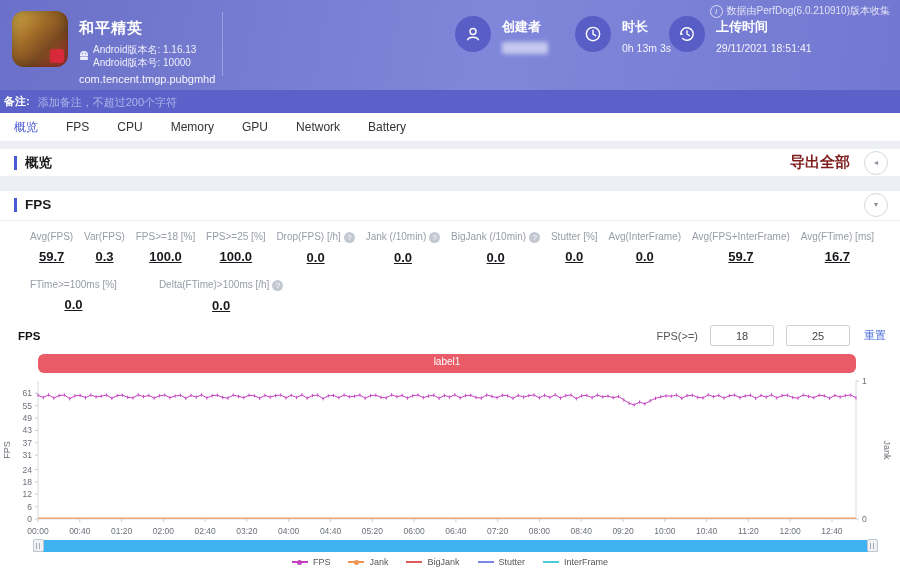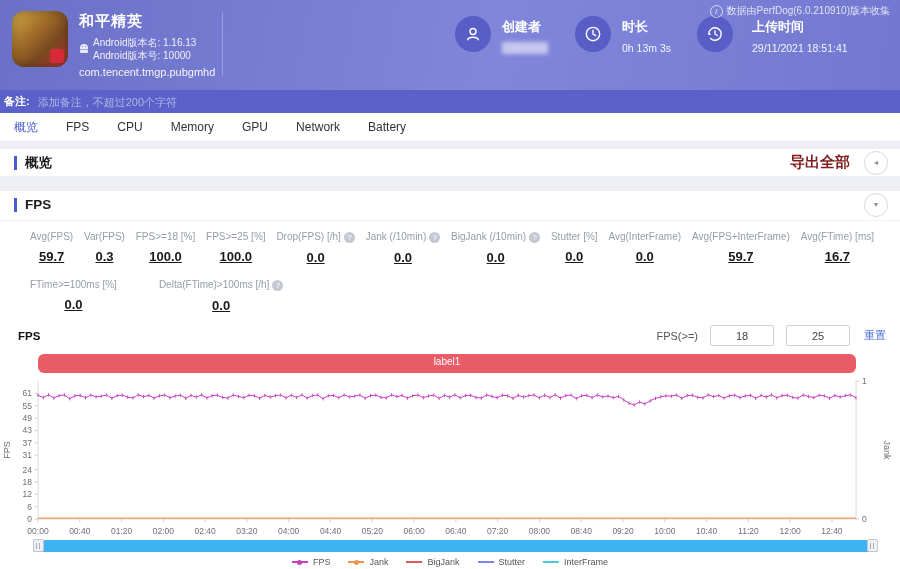--- a/index.html
+++ b/index.html
@@ -3,35 +3,35 @@
 <meta charset="utf-8">
 <style>
   html,body{margin:0;padding:0;}
   body{width:900px;height:569px;font-family:"Liberation Sans",sans-serif;background:#fff;overflow:hidden;position:relative;-webkit-font-smoothing:antialiased;}
   
   .header{position:relative;height:90px;background:linear-gradient(100deg,#6b70c8 0%,#8087da 55%,#7278d0 100%);color:#fff;}
   .app-icon{position:absolute;left:12px;top:11px;width:56px;height:56px;border-radius:12px;
     background:linear-gradient(135deg,#d8b24a 0%,#a06a28 40%,#7a4a20 65%,#b03434 100%);
     box-shadow:inset 0 0 12px rgba(0,0,0,.35);}
   .app-icon:after{content:"";position:absolute;right:4px;bottom:4px;width:14px;height:14px;background:#d8293a;border-radius:3px;}
-  .app-info{position:absolute;left:79px;top:12px;}
+  .app-info{position:absolute;left:79px;top:19px;}
   .app-title{font-size:15px;font-weight:bold;letter-spacing:1px;}
   .app-ver{margin-top:5px;font-size:10px;color:rgba(255,255,255,.88);line-height:13px;position:relative;padding-left:14px;}
   .android-icon{position:absolute;left:0;top:6px;width:10px;height:12px;opacity:.85;}
   .app-pkg{margin-top:4px;font-size:11px;color:rgba(255,255,255,.92);}
   .hd-divider{position:absolute;left:222px;top:12px;width:1px;height:64px;background:rgba(255,255,255,.28);}
   .hd-circle{width:38px;height:38px;border-radius:50%;background:#585ec5;display:flex;align-items:center;justify-content:center;flex:0 0 auto;}
   .hd-block{position:absolute;top:16px;display:flex;align-items:flex-start;}
   .hd-text{margin-left:11px;padding-top:2px;}
   .hd-label{font-size:13px;font-weight:bold;}
   .hd-sub{margin-top:5px;font-size:10.5px;color:rgba(255,255,255,.92);line-height:15px;}
   .device-block{left:240px;top:13px;}
   .creator-block{left:455px;}
   .duration-block{left:575px;}
-  .upload-block{left:697px;gap:8px;}
+  .upload-block{left:669px;}
   .redacted{margin-top:6px;width:46px;height:12px;background:rgba(255,255,255,.55);border-radius:2px;filter:blur(2px);}
   .collected{position:absolute;right:10px;top:4px;font-size:10px;color:rgba(255,255,255,.78);display:flex;align-items:center;gap:4px;}
   .info-circle{display:inline-block;width:11px;height:11px;border:1px solid rgba(255,255,255,.7);border-radius:50%;font-size:8px;line-height:11px;text-align:center;font-style:italic;color:rgba(255,255,255,.85);}
   .name-info{margin-left:5px;vertical-align:2px;}
   
   .remark{height:23px;background:#5a62ca;display:flex;align-items:center;padding-left:4px;}
   .remark-label{font-size:11px;font-weight:bold;color:#fff;}
   .remark-input{background:transparent;border:none;outline:none;font-size:11px;color:#fff;margin-left:6px;width:320px;font-family:"Liberation Sans",sans-serif;}
   .remark-input::placeholder{color:rgba(255,255,255,.5);}
   

